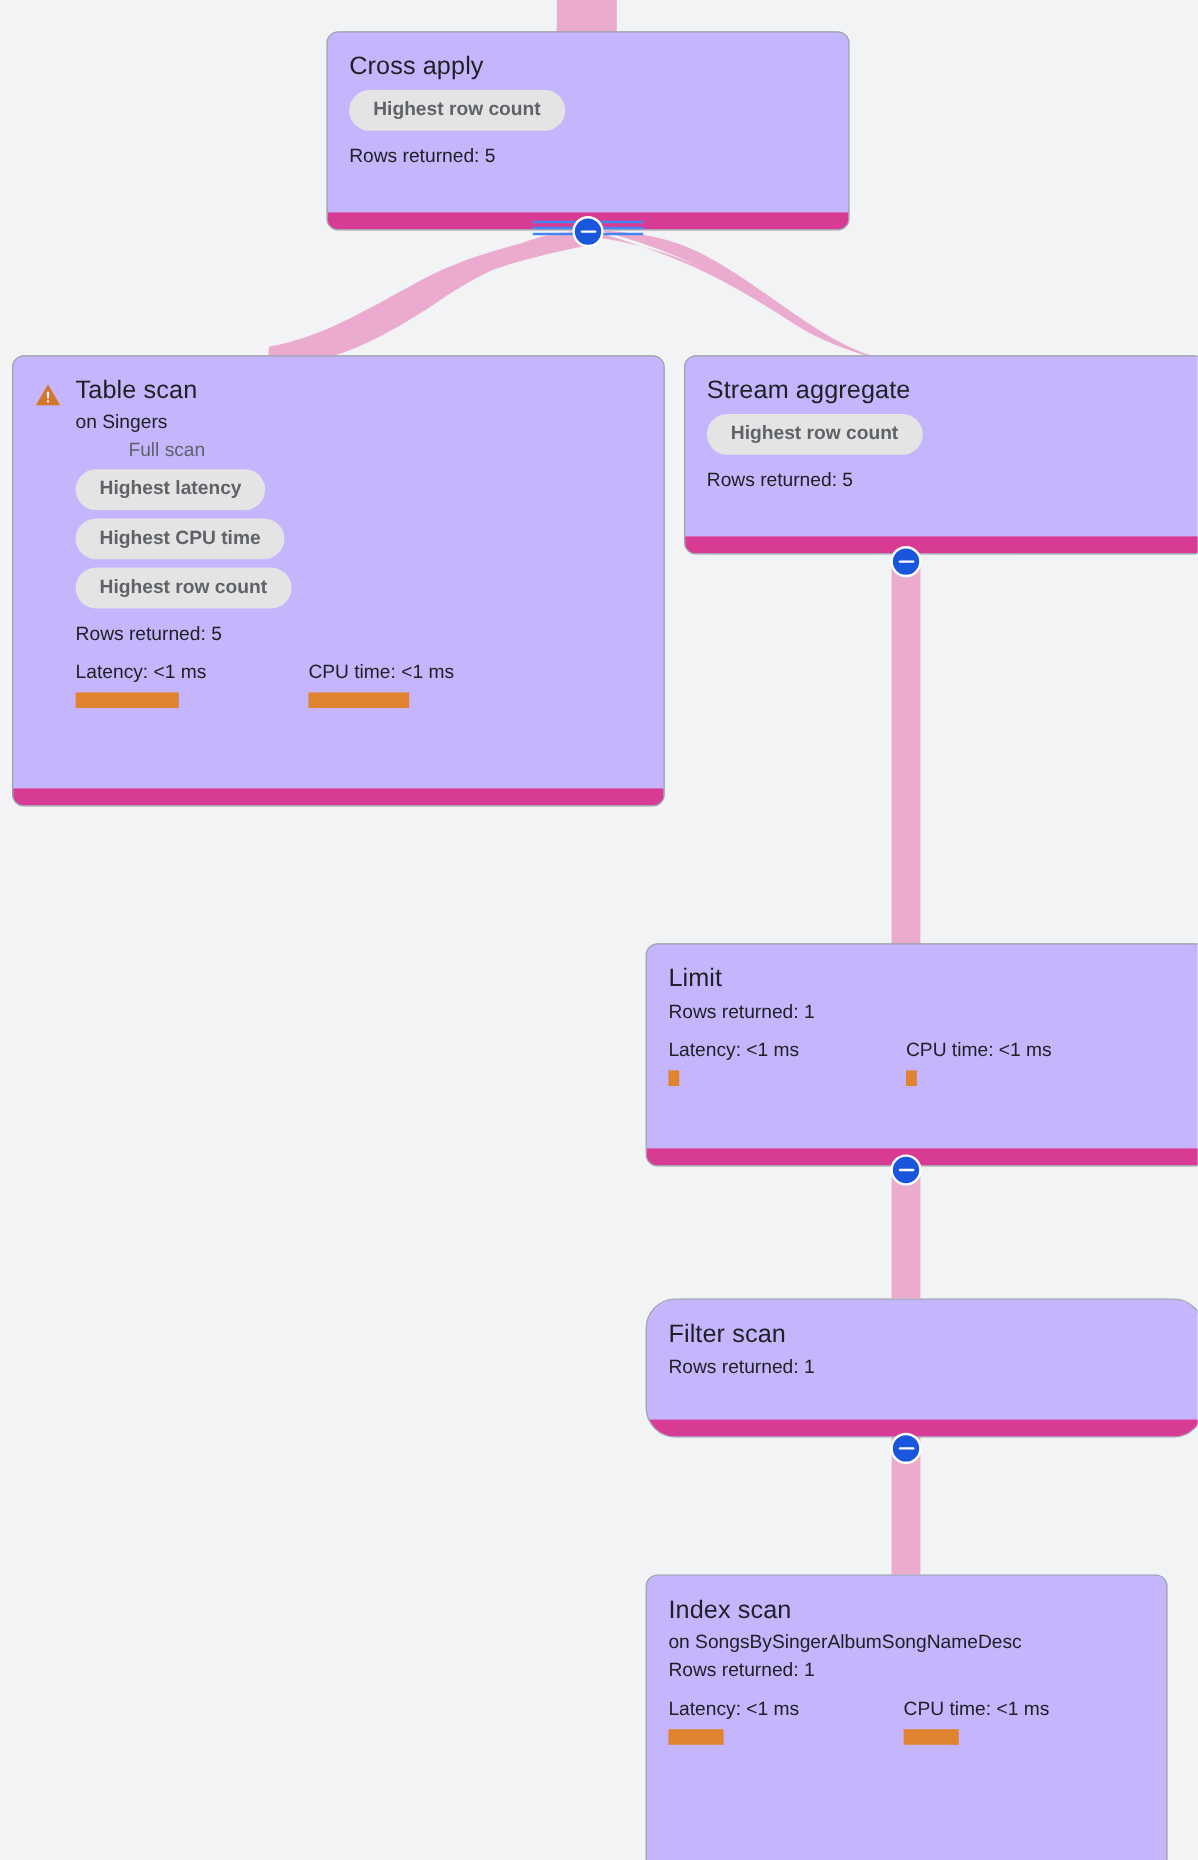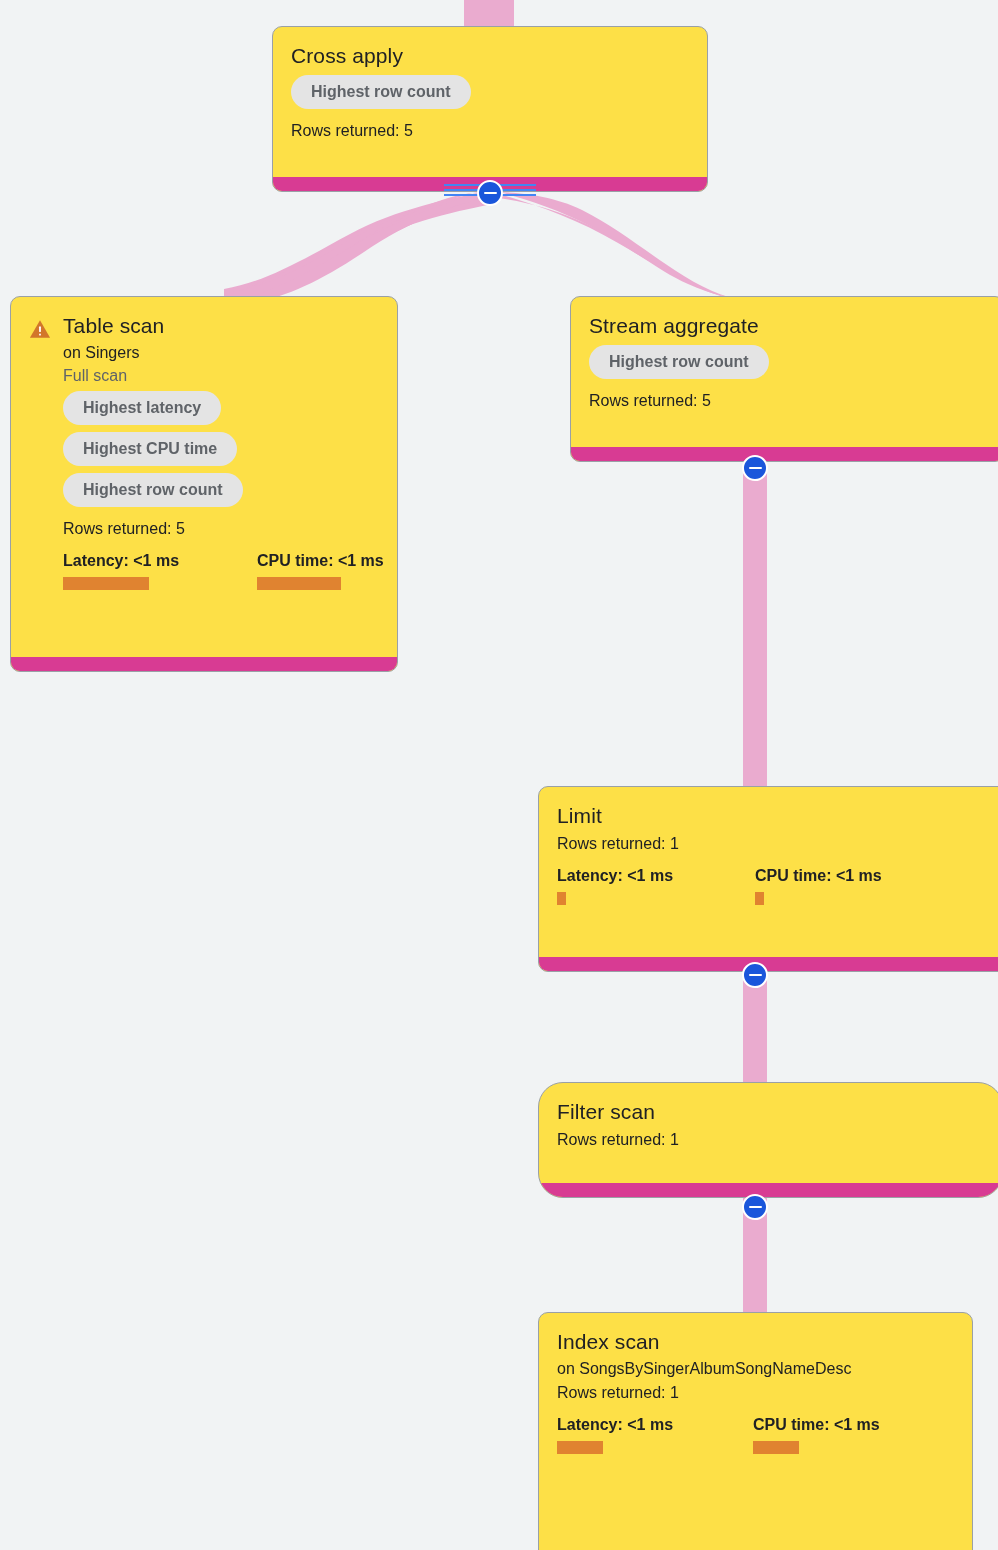--- a/index.html
+++ b/index.html
@@ -28,21 +28,21 @@
     left: 0;
     top: 0;
     width: 998px;
     height: 1550px;
     pointer-events: none;
   }
 
   
   .node {
     position: absolute;
-    background: #fde047;
+    background: #c4b5fd;
     border: 1px solid #9aa0a6;
     border-radius: 10px;
     box-sizing: border-box;
     overflow: hidden;
     display: flex;
     flex-direction: column;
   }
   .node-body {
     flex: 1 1 auto;
     padding: 14px 18px 10px 18px;
@@ -73,20 +73,21 @@
     font-weight: 400;
     letter-spacing: .1px;
   }
   .node-sub {
     font-size: 16px;
     line-height: 23px;
     color: #202124;
   }
   .node-sub.muted {
     color: #5f6368;
+    margin-left: 44px;
   }
   .chips {
     margin: 4px 0 2px 0;
     font-weight: bold;
   }
   .chip {
     display: inline-block;
     background: #e4e4e4;
     color: #5f6368;
     border-radius: 18px;
@@ -100,21 +101,20 @@
     line-height: 25px;
     color: #202124;
   }
 
   .metrics {
     display: flex;
     margin-top: 9px;
   }
   .metric {
     box-sizing: border-box;
-    font-weight: bold;
   }
   .metric-label {
     font-size: 16px;
     line-height: 22px;
     color: #202124;
     white-space: nowrap;
   }
   .metric-bar {
     height: 13px;
     background: #e08330;
@@ -311,21 +311,21 @@
     </div>
     <div class="node-accent"></div>
   </div>
   <div class="focus-rails" style="left:444px; top:184px; width:92px;">
     <span></span>
       <span></span>
       <span></span>
   </div>
   <div class="collapse-btn" style="left:477px; top:180px;"></div>
 
-  <div class="node" id="node-table-scan" style="left:10px; top:296px; width:388px; height:376px;">
+  <div class="node" id="node-table-scan" style="left:10px; top:296px; width:544px; height:376px;">
     <div class="node-body">
       <div class="node-head">
         <svg class="warn-icon" viewBox="0 0 24 24">
           <path d="M12 2.5 L23 21.5 L1 21.5 Z" fill="#d2762a"></path>
           <rect x="11" y="9" width="2" height="6.4" fill="#ffffff" rx="1"></rect>
           <rect x="11" y="17" width="2" height="2.2" fill="#ffffff" rx="1"></rect>
         </svg>
         <div style="flex:1 1 auto;">
           <div class="node-title">Table scan</div>
           <div class="node-sub">on Singers</div>

